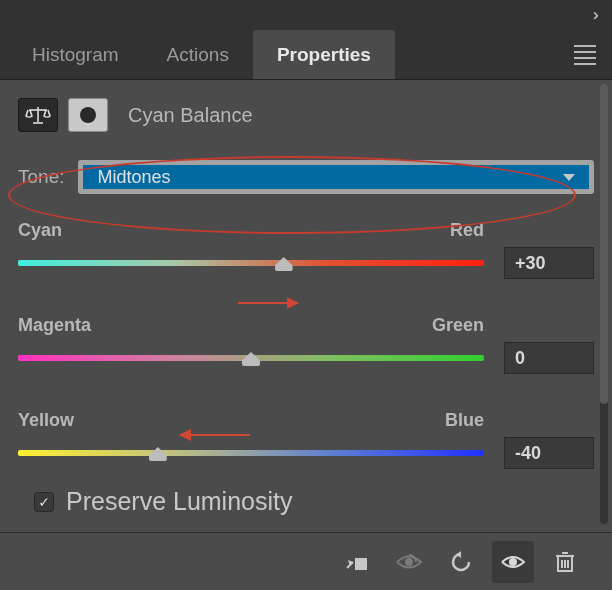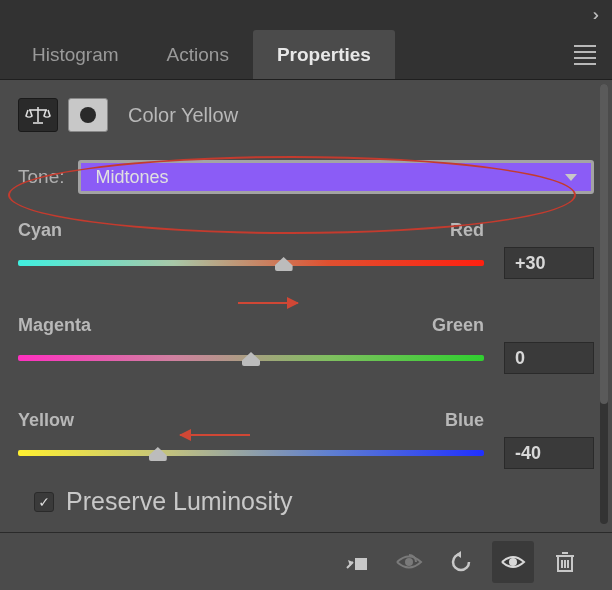--- a/index.html
+++ b/index.html
@@ -81,22 +81,22 @@
   .tone-row {
     display: flex; align-items: center; gap: 14px;
     margin-bottom: 26px;
     position: relative;
     z-index: 2;
   }
   .tone-label { font-size: 19px; color:#b0b0b0; }
   .select {
     flex: 1;
     height: 34px;
-    background: #8b5cf6;
-    border: 3px solid #a3a3a3;
+    background: #0369a1;
+    border: 5px solid #a3a3a3;
     border-radius: 3px;
     display: flex; align-items: center;
     padding: 0 14px;
     color: #e0e0e0;
     font-size: 18px;
     position: relative;
     cursor: pointer;
   }
   .select .caret {
     margin-left: auto;
@@ -244,21 +244,21 @@
             <path d="M21 6 L19 12 A4 3 0 0 0 25 12 L23 6"></path>
             <line x1="8" y1="19" x2="18" y2="19"></line>
           </g>
         </svg>
     </div>
     <div class="iconbox light">
       <svg width="20" height="20" viewBox="0 0 20 20">
           <circle cx="10" cy="10" r="8" fill="#2a2a2a"></circle>
         </svg>
     </div>
-    <div class="panel-title">Color Yellow</div>
+    <div class="panel-title">Cyan Balance</div>
   </div>
 
   <div class="tone-row">
     <div class="tone-label">Tone:</div>
     <div class="select">
       <span>Midtones</span>
       <span class="caret"></span>
     </div>
   </div>
 

